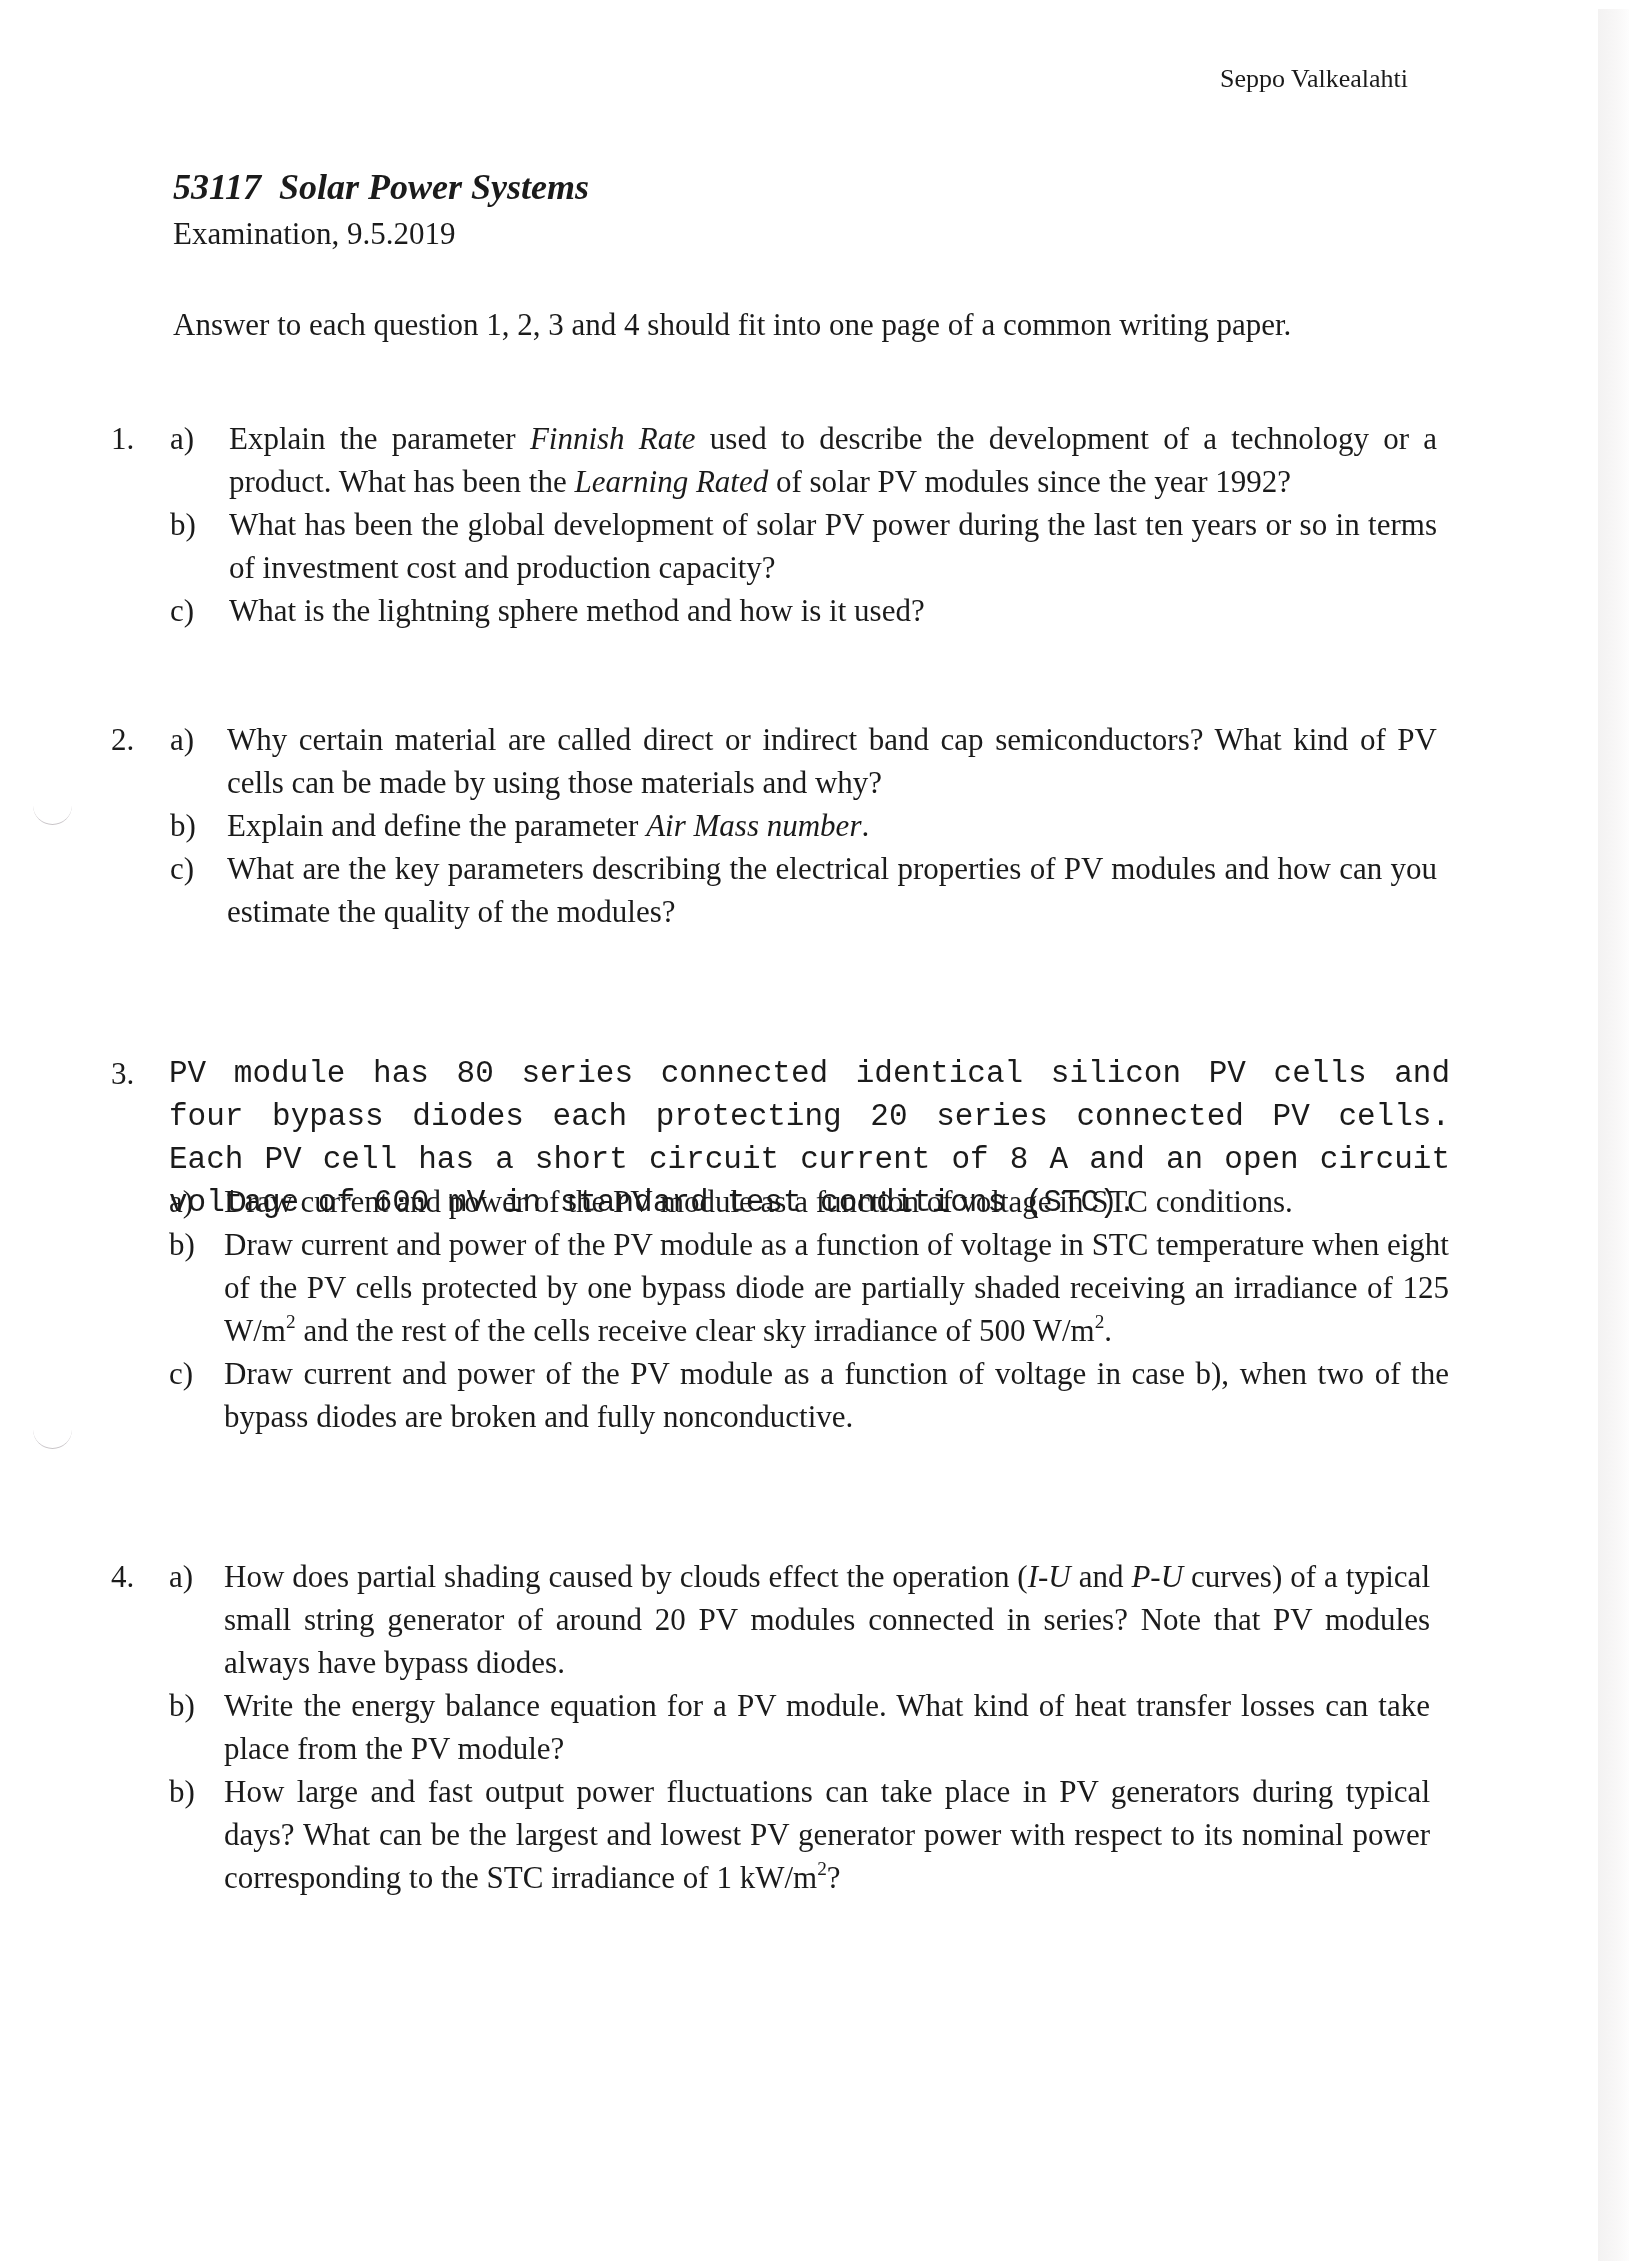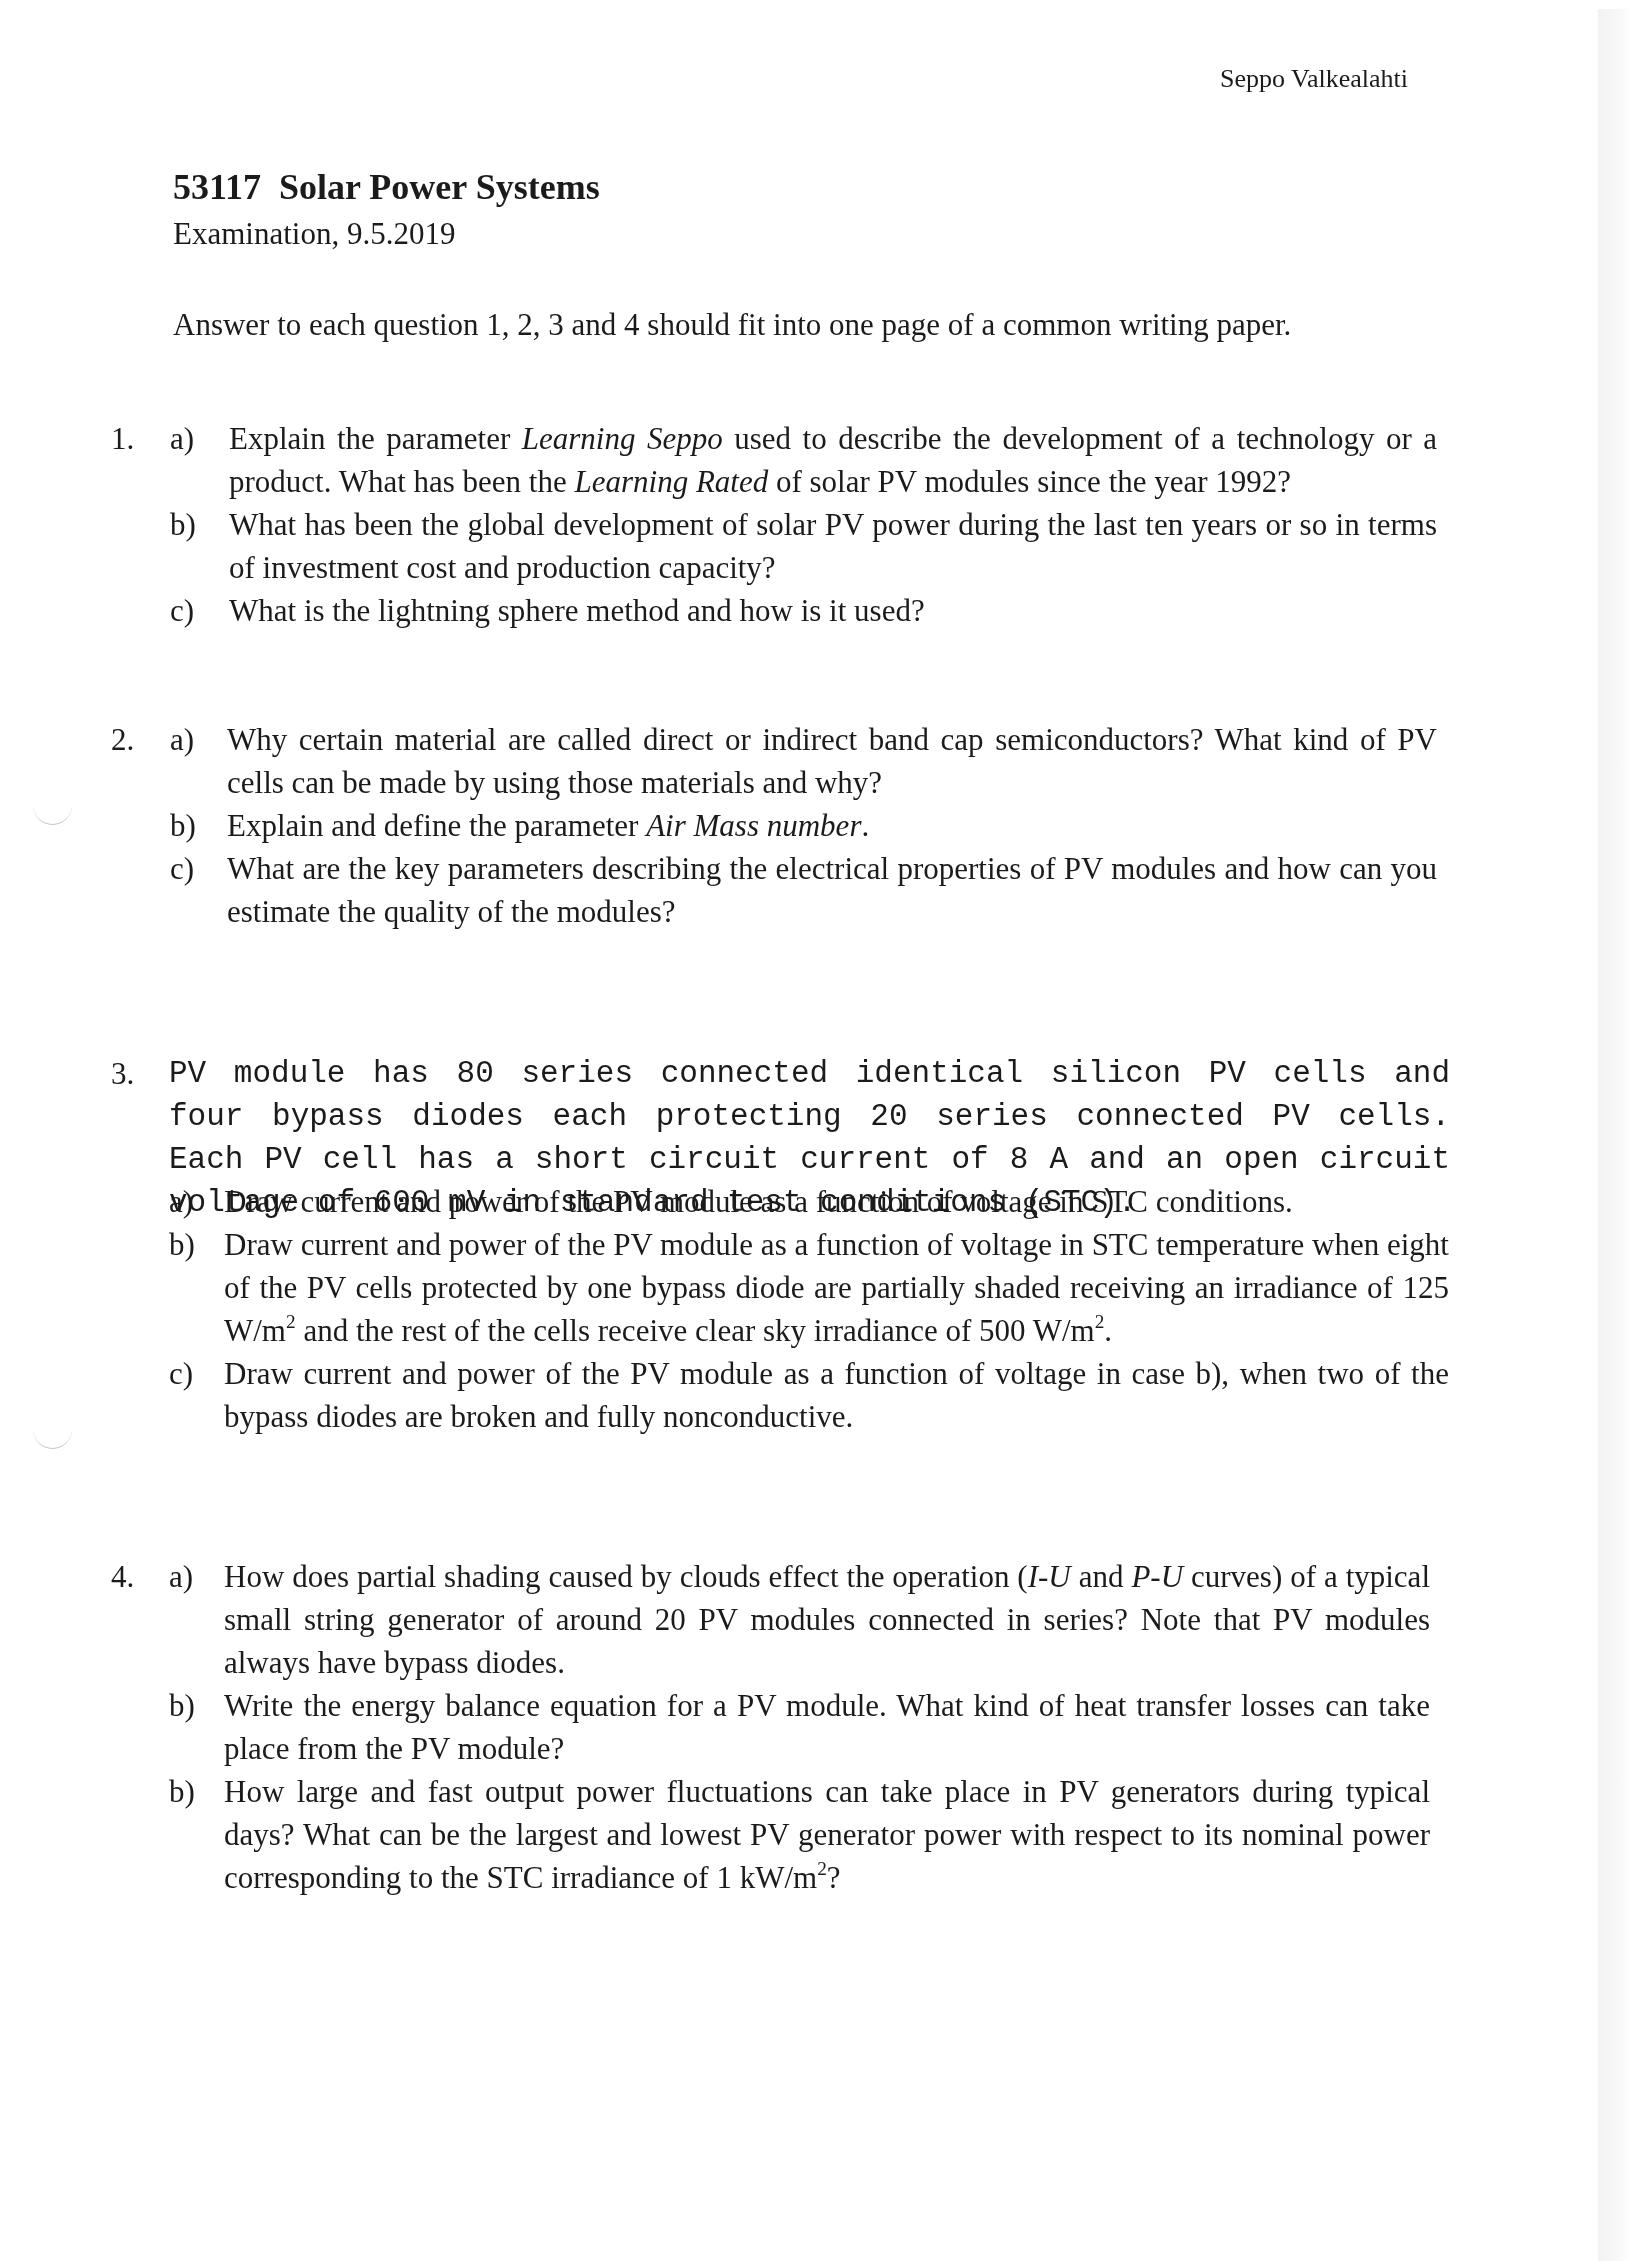--- a/index.html
+++ b/index.html
@@ -12,21 +12,21 @@
       position: absolute; left: 1598px; top: 9px; width: 31px; height: 2252px;
       background: linear-gradient(to right, #f3f2f2, #f8f7f7 60%, #fdfdfd);
     }
     .punch-arc {
       position: absolute; width: 39px; height: 19.3px;
       border-bottom: 1.9px solid #c9c5c8; border-radius: 0 0 26px 26px;
     }
     .hdr { position: absolute; font-size: 26px; line-height: 33px; }
     #hdr-left { left: 173px; top: 53px; }
     #hdr-right { left: 1220px; top: 62px; }
-    .title { position: absolute; left: 173px; top: 166px; font-size: 36px; font-weight: bold; }
+    .title { position: absolute; left: 173px; top: 166px; font-size: 36px; font-weight: bold; font-style: italic; }
     .title .code { margin-right: 18px; }
     .subtitle { position: absolute; left: 173px; top: 216px; font-size: 31px; }
     .instr { position: absolute; left: 173px; top: 307px; font-size: 31px; }
 
     .q { position: absolute; left: 0; width: 1644px; }
     .q-num { position: absolute; font-size: 31px; line-height: 43px; }
     .q-stem {
       position: absolute; font-size: 31px; line-height: 43px;
       text-align: justify; text-align-last: left;
     }
@@ -56,21 +56,21 @@
   <span class="code">53117</span><span>Solar Power Systems</span>
 </div>
 <div class="subtitle">Examination, 9.5.2019</div>
 <div class="instr">Answer to each question 1, 2, 3 and 4 should fit into one page of a common writing paper.</div>
 
 <div class="q" id="q1">
   <span class="q-num" style="left:111px; top:0;">1.</span>
   <div style="position:absolute; left:229px; width:1208px; top:0;">
     <div class="sub">
       <span class="sub-label" style="left:-59px;">a)</span>
-      <span class="sub-text"><span>Explain the parameter </span><i>Learning Seppo</i><span> used to describe the development of a technology or a product. What has been the </span><i>Learning Rated</i><span> of solar PV modules since the year 1992?</span></span>
+      <span class="sub-text"><span>Explain the parameter </span><i>Finnish Rate</i><span> used to describe the development of a technology or a product. What has been the </span><i>Learning Rated</i><span> of solar PV modules since the year 1992?</span></span>
     </div>
     <div class="sub">
       <span class="sub-label" style="left:-59px;">b)</span>
       <span class="sub-text">What has been the global development of solar PV power during the last ten years or so in terms of investment cost and production capacity?</span>
     </div>
     <div class="sub">
       <span class="sub-label" style="left:-59px;">c)</span>
       <span class="sub-text">What is the lightning sphere method and how is it used?</span>
     </div>
   </div>

